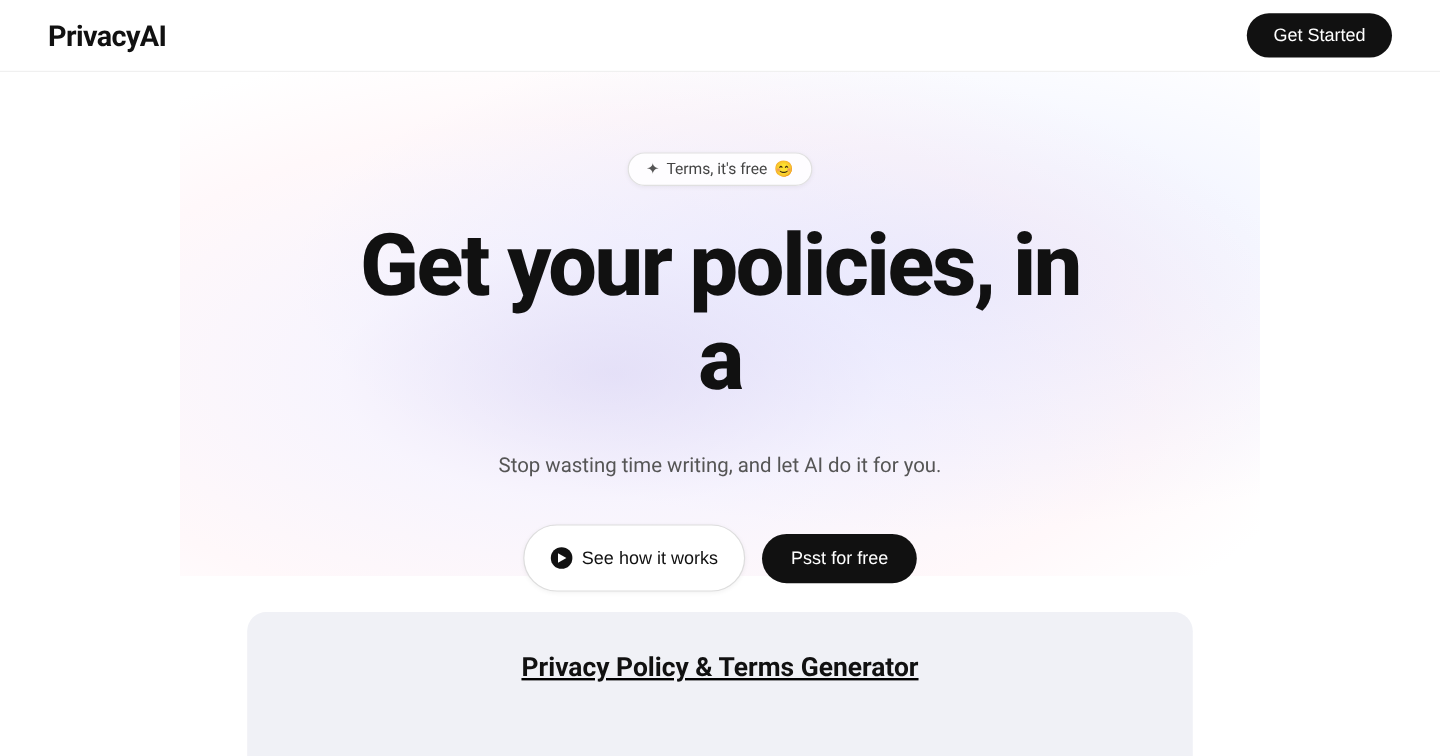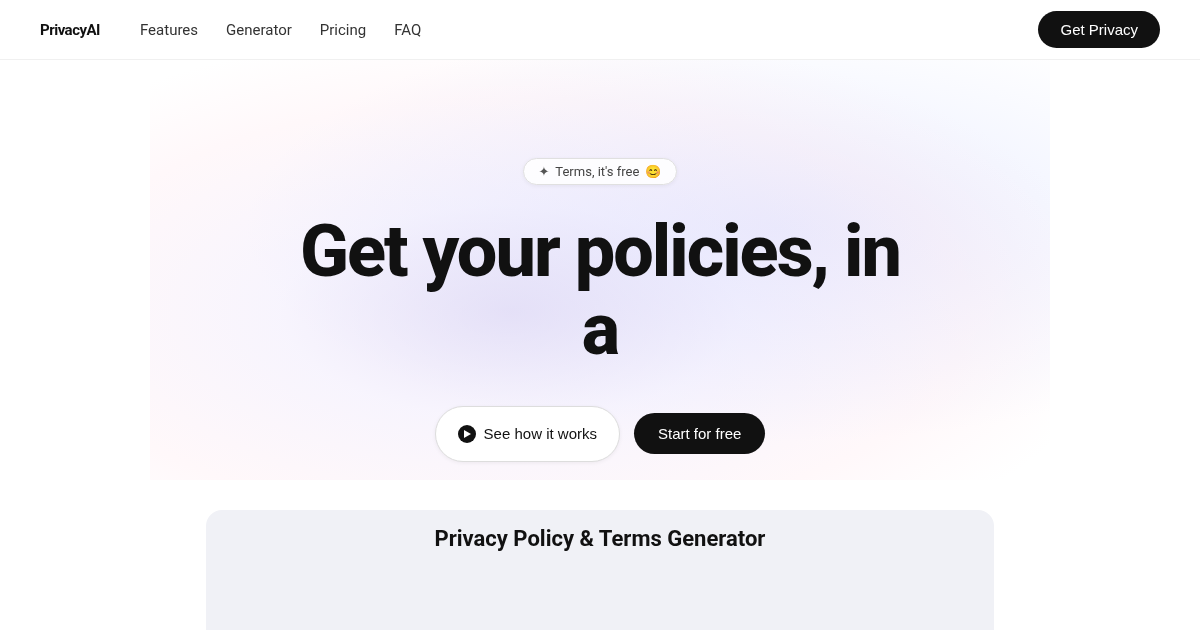--- a/index.html
+++ b/index.html
@@ -27,21 +27,21 @@
       border-bottom: 1px solid #f0f0f0;
     }
 
     .navbar-left {
       display: flex;
       align-items: center;
       gap: 40px;
     }
 
     .logo {
-      font-size: 15px;
+      font-size: 24px;
       font-weight: 700;
       color: #111;
       letter-spacing: -0.5px;
     }
 
     .nav-links {
       display: flex;
       align-items: center;
       gap: 28px;
     }
@@ -198,69 +198,65 @@
       justify-content: center;
       padding-top: 0;
       position: relative;
       z-index: 1;
     }
 
     .generator-card {
       background: #f0f1f6;
       border-radius: 16px 16px 0 0;
       width: 788px;
-      padding: 16px 40px 0 40px;
+      padding: 34px 40px 0 40px;
       min-height: 120px;
+      text-decoration: underline;
     }
 
     .generator-card-title {
       font-size: 22px;
       font-weight: 700;
       color: #111;
       text-align: center;
       margin-bottom: 0;
     }
   </style>
 </head>
 <body>
 
 <nav class="navbar">
   <div class="navbar-left">
     <span class="logo">PrivacyAI</span>
-    <div class="nav-links">
-      <a class="nav-link">Features</a>
-      <a class="nav-link">Generator</a>
-      <a class="nav-link">Pricing</a>
-      <a class="nav-link">FAQ</a>
-    </div>
   </div>
-  <button class="get-started-btn">Get Privacy</button>
+  <button class="get-started-btn">Get Started</button>
 </nav>
 
 <section class="hero">
   <div class="hero-bg"></div>
   <div class="hero-content">
 
     <div class="badge">
       <span class="badge-icon">✦</span>
       <span>Terms, it's free</span>
       <span>😊</span>
     </div>
 
     <h1 class="hero-title">
       <span>Get your policies, in a</span><br>
     </h1>
 
+    <p class="hero-subtitle">Stop wasting time writing, and let AI do it for you.</p>
 
     <div class="cta-group">
       <button class="btn-see-how">
         <span class="play-icon"></span>
         <span>See how it works</span>
       </button>
-      <button class="btn-start-free">Start for free</button>
+      <button class="btn-start-free">Psst for free</button>
     </div>
   </div>
 </section>
 
 <div class="bottom-section">
   <div class="generator-card">
     <h2 class="generator-card-title">Privacy Policy &amp; Terms Generator</h2>
   </div>
 </div>
 

